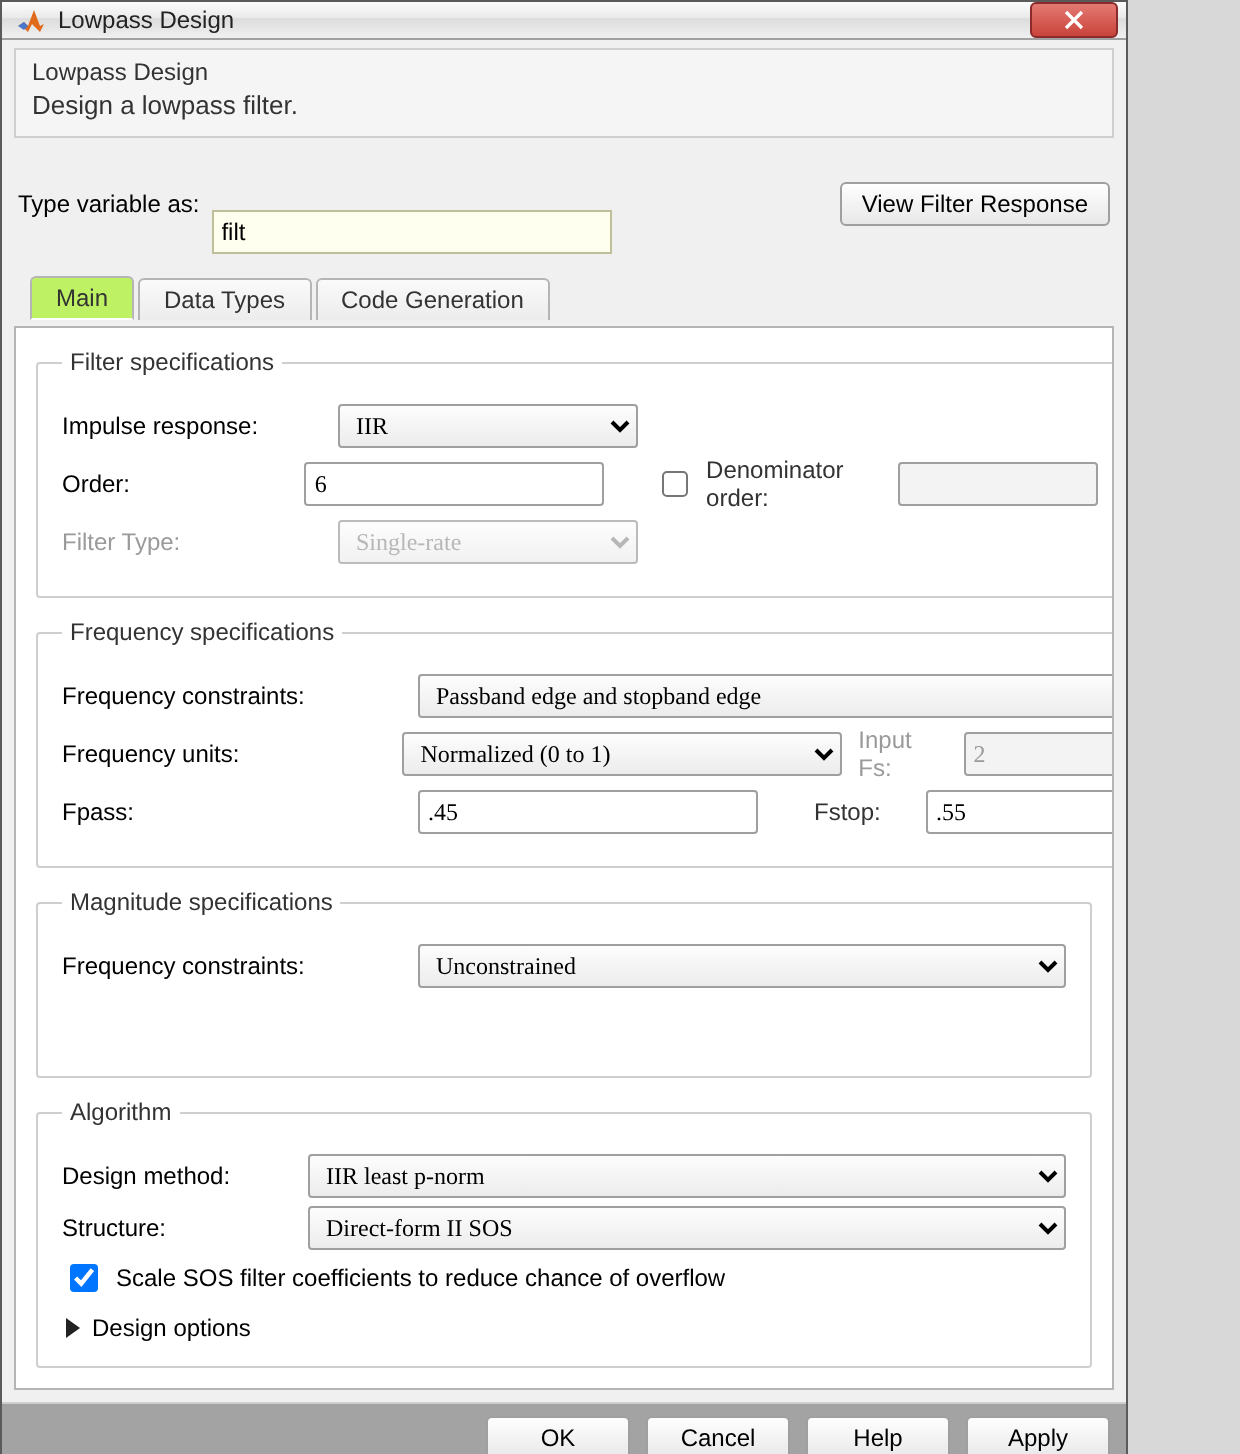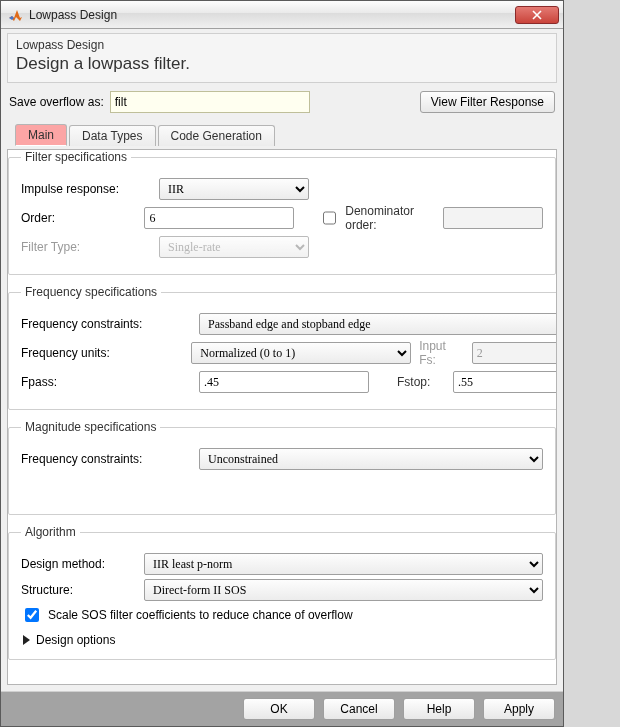--- a/index.html
+++ b/index.html
@@ -58,39 +58,40 @@
     border: 1px solid #cfcfcf;
     background: #f5f5f5;
     padding: 4px 8px 8px 8px;
   }
   .header-block .h1 {
     font-size: 12px;
     color: #333;
     margin-bottom: 2px;
   }
   .header-block .h2 {
-    font-size: 17px;
+    font-size: 13px;
     color: #333;
   }
   .save-row {
     display: flex;
     align-items: center;
     gap: 6px;
     padding: 4px 2px;
   }
   .save-row .lbl { white-space: nowrap; }
   .save-row input[type=text] {
     width: 200px;
     height: 22px;
     border: 1px solid #bfbf9a;
     background: #fffff0;
     padding: 0 4px;
     font-family: inherit;
     font-size: 12px;
     outline: none;
+    margin-top: 28px;
   }
   .save-row .spacer { flex: 1; }
   .btn {
     height: 22px;
     border: 1px solid #9f9f9f;
     border-radius: 3px;
     background: linear-gradient(#fefefe, #e8e8e8);
     padding: 0 10px;
     font-family: inherit;
     font-size: 12px;
@@ -114,29 +115,30 @@
     padding: 3px 12px;
     border-radius: 3px 3px 0 0;
     margin-right: 2px;
     color: #333;
     cursor: pointer;
     font-size: 12px;
     position: relative;
     top: 1px;
   }
   .tab.active {
-    background: #fca5a5;
+    background: #bef264;
     border-bottom: 1px solid #fff;
     top: 1px;
     z-index: 2;
   }
   .tab-body {
     border: 1px solid #b5b5b5;
     background: #fff;
     flex: 1;
+    padding: 10px;
     display: flex;
     flex-direction: column;
     gap: 10px;
     overflow: auto;
   }
   fieldset.group {
     border: 1px solid #cfcfcf;
     border-radius: 2px;
     padding: 10px 12px 12px 12px;
     margin: 0;
@@ -217,21 +219,21 @@
   </div>
 
   <div class="content">
 
     <div class="header-block">
       <div class="h1">Lowpass Design</div>
       <div class="h2">Design a lowpass filter.</div>
     </div>
 
     <div class="save-row">
-      <span class="lbl">Save overflow as:</span>
+      <span class="lbl">Type variable as:</span>
       <input type="text" value="filt" style="">
       <span class="spacer"></span>
       <button class="btn">View Filter Response</button>
     </div>
 
     <div class="tabs-row">
       <div class="tab active">Main</div>
       <div class="tab">Data Types</div>
       <div class="tab">Code Generation</div>
     </div>

